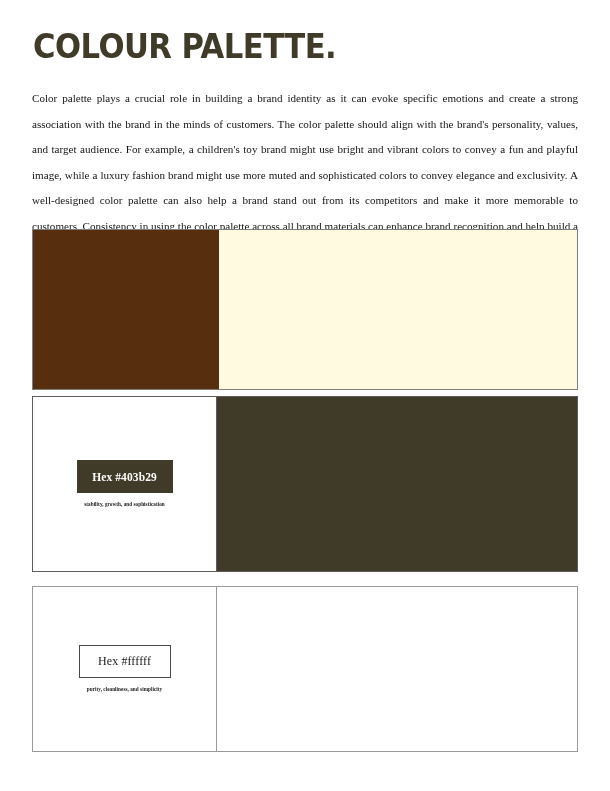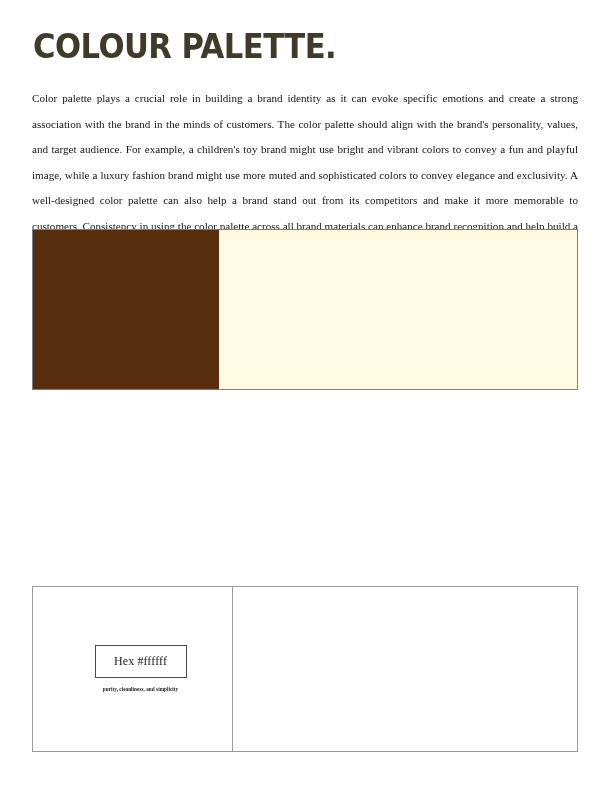--- a/index.html
+++ b/index.html
@@ -72,21 +72,20 @@
   }
   .block-2 {
     left: 32px;  top: 396px;
     width: 546px; height: 176px;
     border: 1.4px solid #5d5d5d;
   }
   .block-3 {
     left: 32px;  top: 586px;
     width: 546px; height: 166px;
     border: 1.2px solid #9a9a9a;
-    padding-left: 16px;
   }
 
   .left-col {
     box-sizing: border-box;
     width: 184px;
     flex: 0 0 184px;
     display: flex;
     flex-direction: column;
     background: #ffffff;
   }
@@ -181,20 +180,31 @@
 
   <div class="intro">Color palette plays a crucial role in building a brand identity as it can evoke specific emotions and create a strong association with the brand in the minds of customers. The color palette should align with the brand's personality, values, and target audience. For example, a children's toy brand might use bright and vibrant colors to convey a fun and playful image, while a luxury fashion brand might use more muted and sophisticated colors to convey elegance and exclusivity. A well-designed color palette can also help a brand stand out from its competitors and make it more memorable to customers. Consistency in using the color palette across all brand materials can enhance brand recognition and help build a strong and cohesive brand identity.</div>
 
   <div class="block block-1">
     <div class="right-col">
       <div class="pane pane-brown" style="flex: 0 0 186px;"></div>
       <div class="pane pane-cream" style="flex: 1 1 auto;"></div>
     </div>
   </div>
 
+  <div class="block block-2">
+    <div class="left-col">
+      <div class="cell cell-full">
+        <div class="chip chip-olive">Hex #403b29</div>
+        <div class="caption">stability, growth, and sophistication</div>
+      </div>
+    </div>
+    <div class="right-col">
+      <div class="pane pane-olive" style="flex: 1 1 auto;"></div>
+    </div>
+  </div>
 
   <div class="block block-3">
     <div class="left-col">
       <div class="cell cell-full">
         <div class="chip chip-white">Hex #ffffff</div>
         <div class="caption">purity, cleanliness, and simplicity</div>
       </div>
     </div>
     <div class="right-col">
       <div class="pane pane-white" style="flex: 1 1 auto;"></div>

